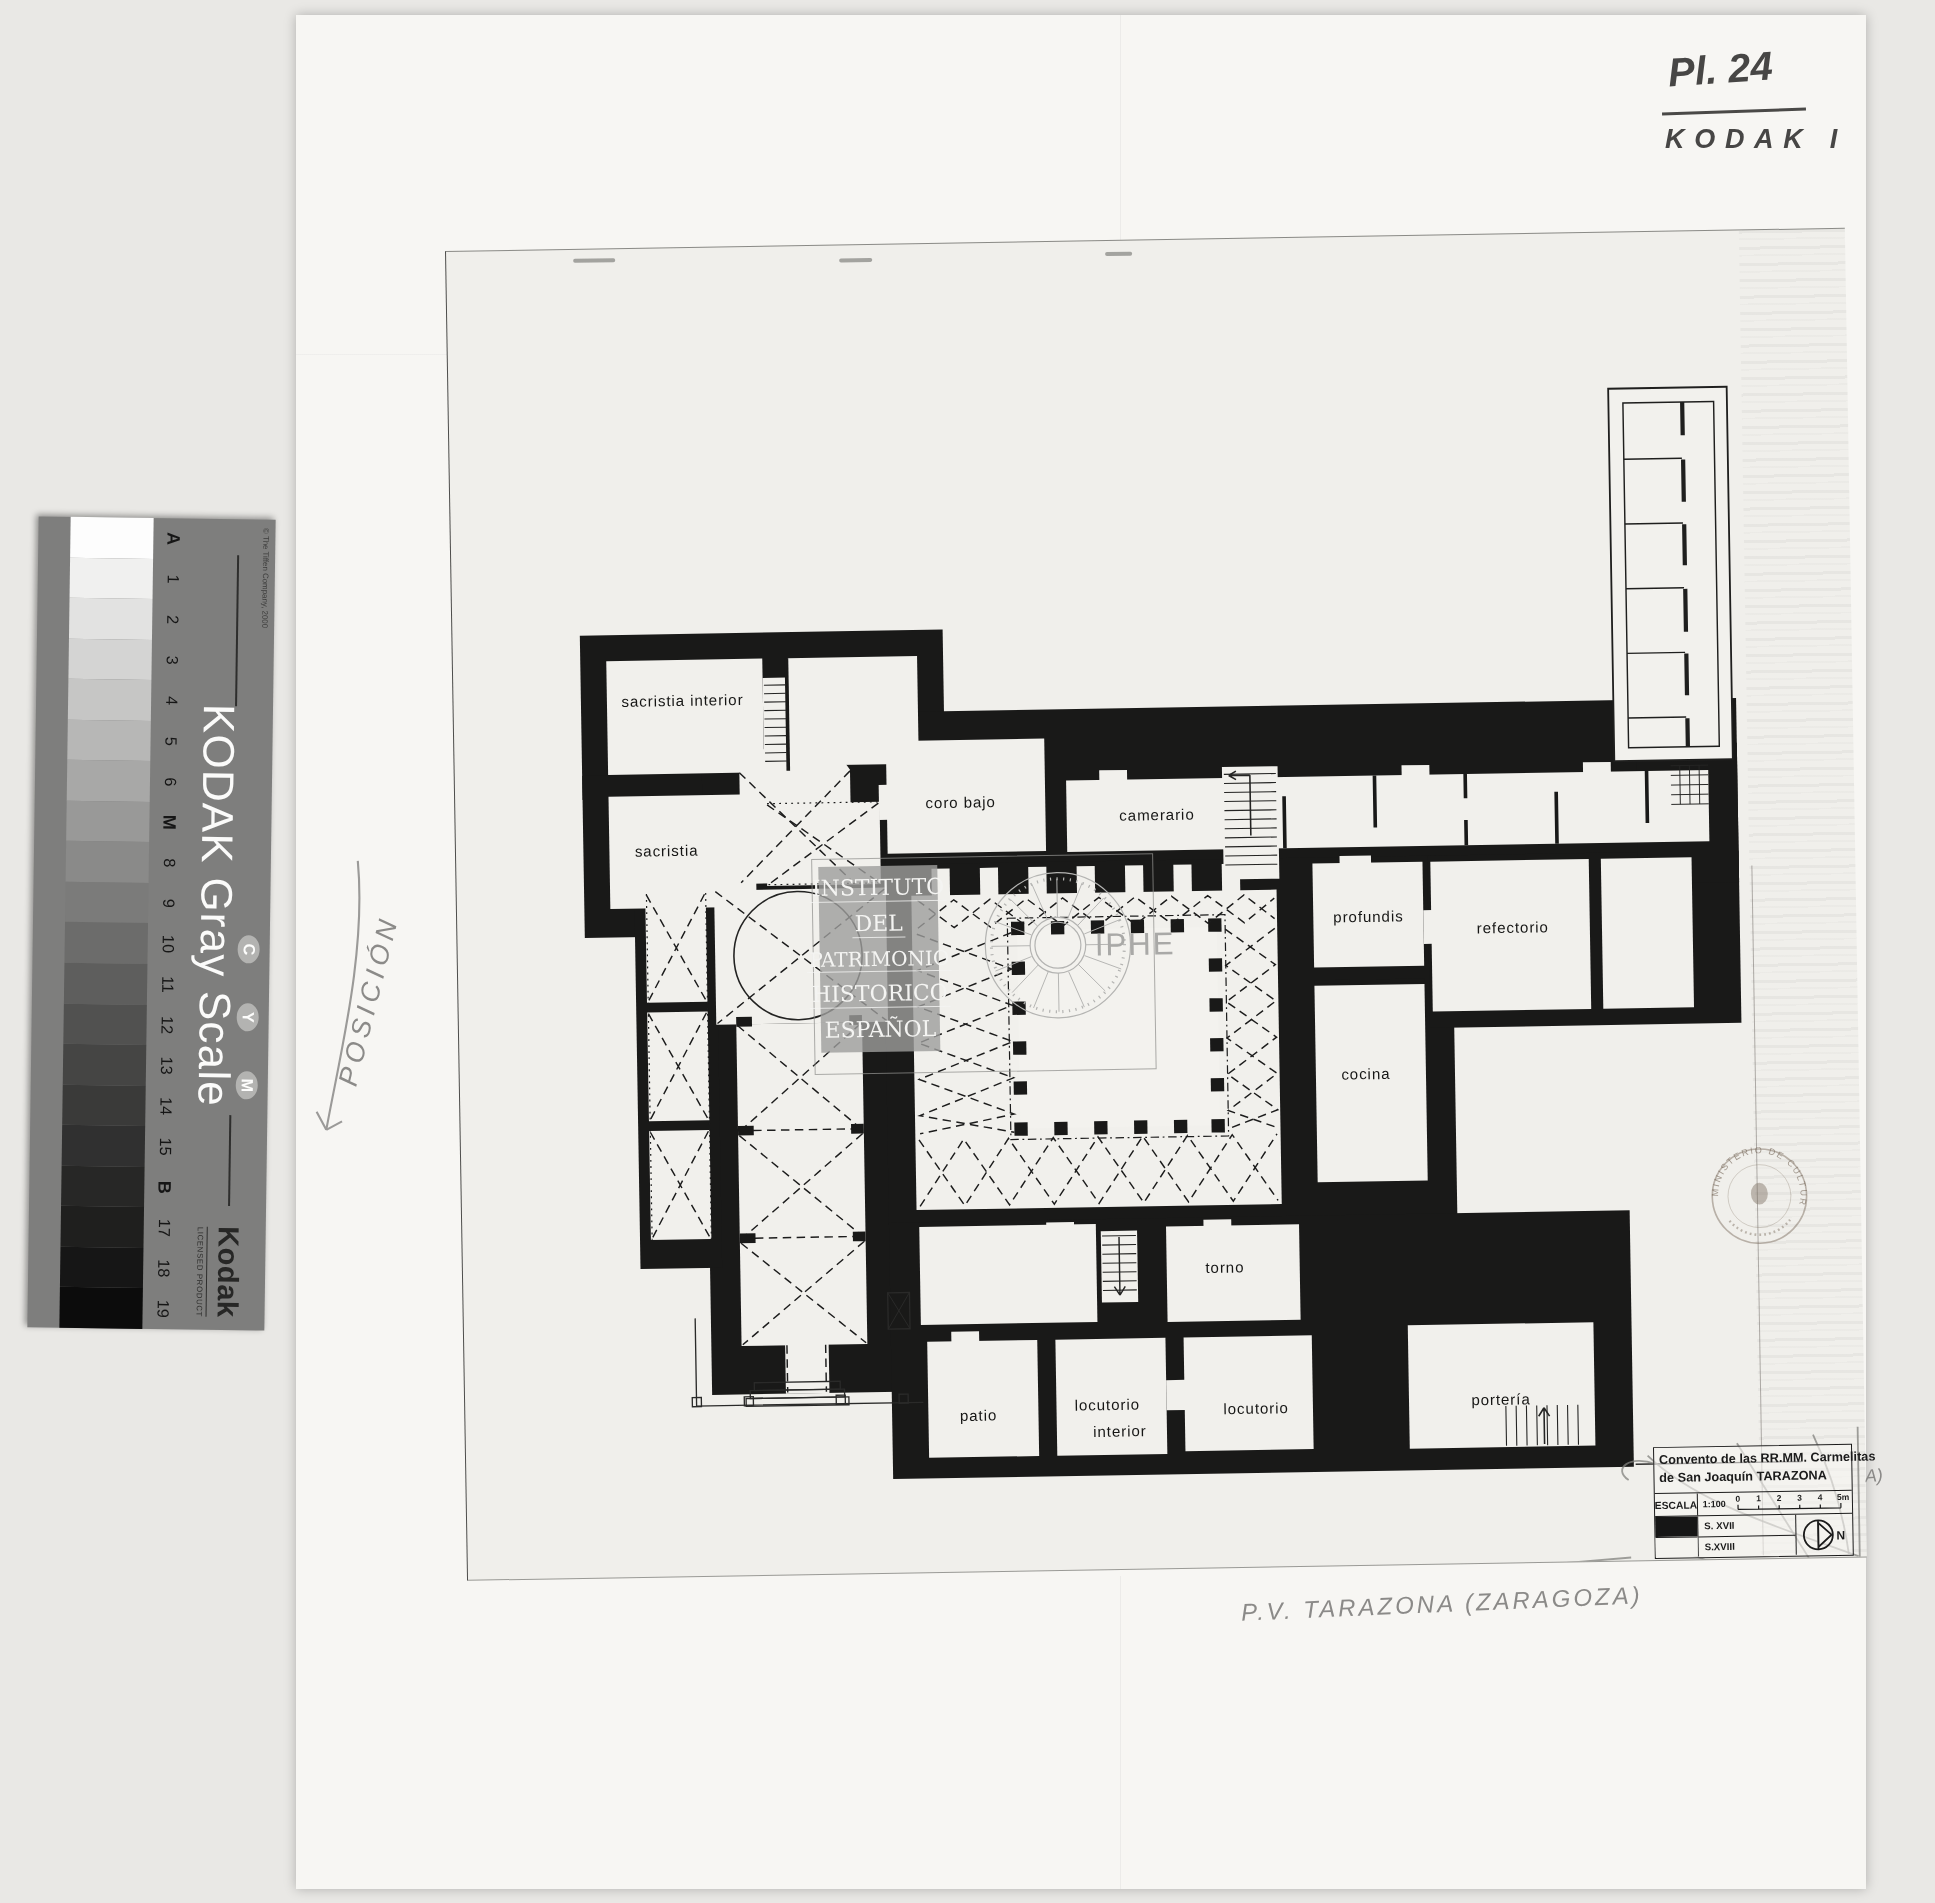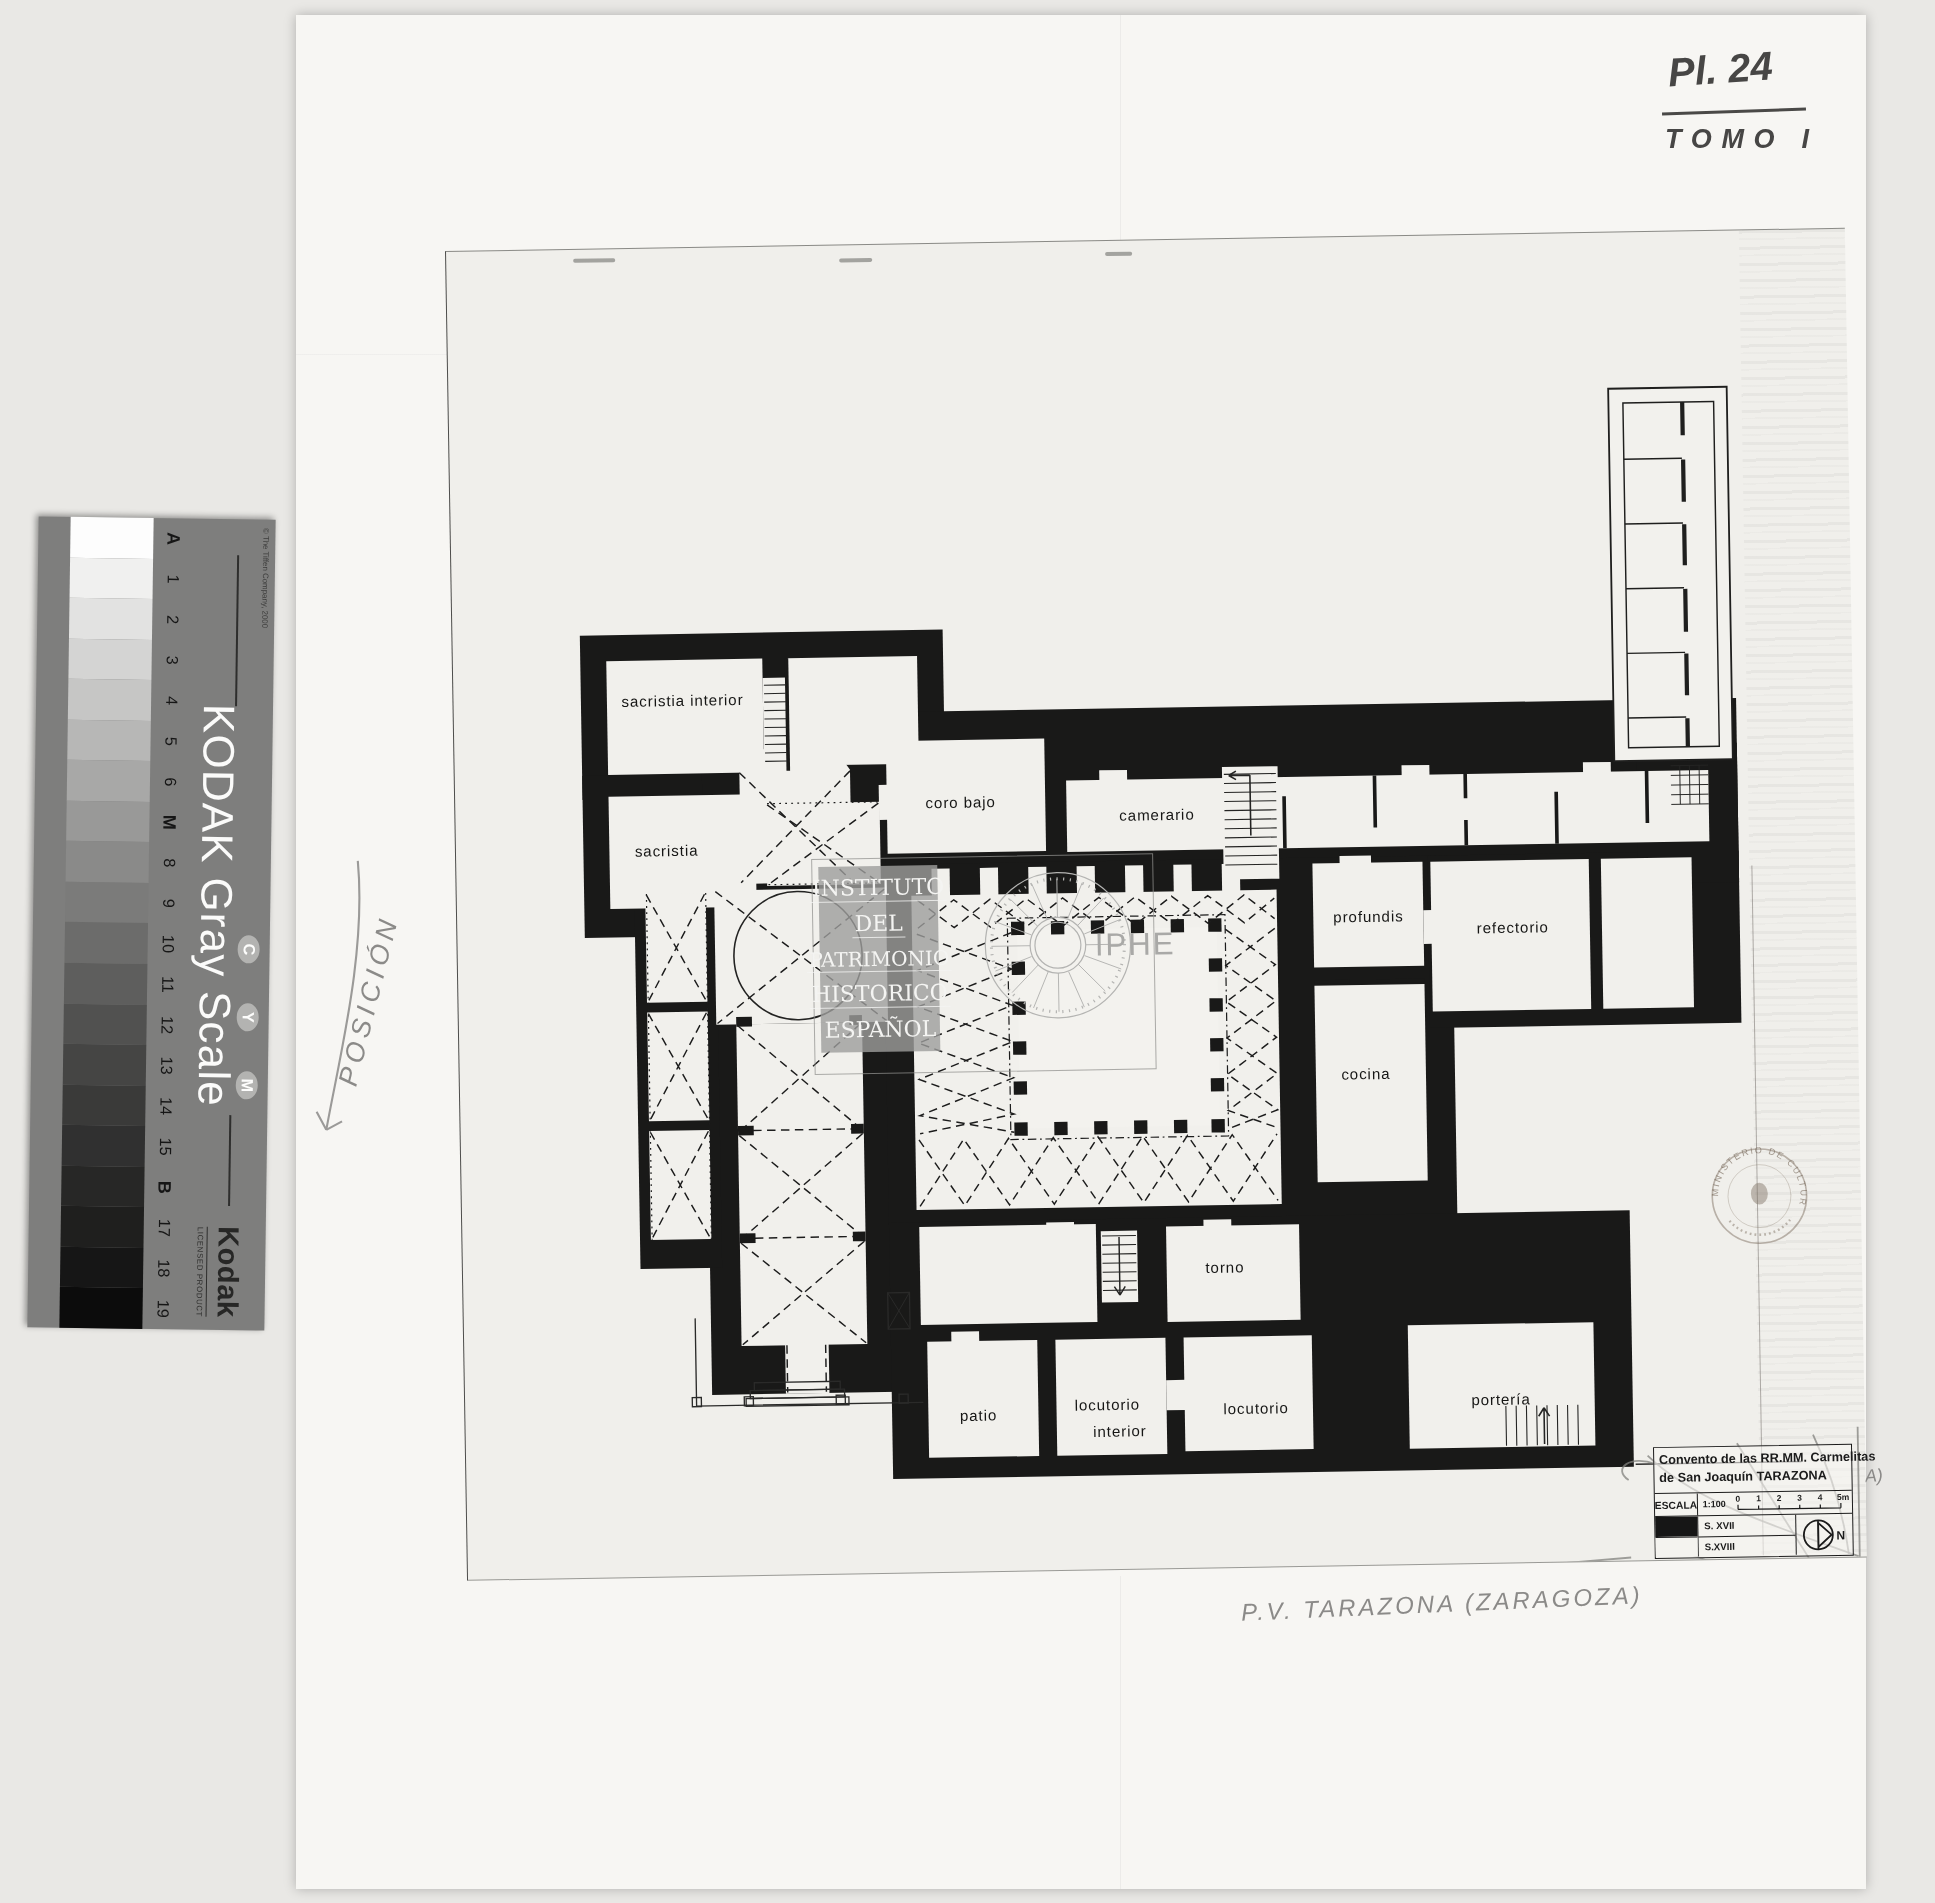--- a/index.html
+++ b/index.html
@@ -128,21 +128,21 @@
   </div>
 
   <div class="paper">
     <div class="crease-v" style="left:824px;top:0;height:254px;"></div>
     <div class="crease-v" style="left:824px;top:1561px;height:313px;"></div>
     <div class="crease-h" style="left:0;top:339px;width:151px;"></div>
   </div>
 
   <div class="hw" style="left:1668px;top:47px;font-size:40px;transform:rotate(-4deg);font-weight:bold;">Pl. 24</div>
   <div style="position:absolute;left:1662px;top:110px;width:144px;height:3px;background:#4a4947;transform:rotate(-2deg);"></div>
-  <div class="hw" style="left:1665px;top:124px;font-size:27px;letter-spacing:9.7px;font-weight:bold;">TOMO I</div>
+  <div class="hw" style="left:1665px;top:124px;font-size:27px;letter-spacing:9.7px;font-weight:bold;">KODAK I</div>
   <div class="hw pencil" style="left:1711px;top:225px;font-size:22px;letter-spacing:4.8px;color:#6e6d6b;font-style:normal;">A 1023</div>
 
   <div class="hw pencil" style="left:230px;top:985px;width:278px;text-align:center;font-size:27px;letter-spacing:5.4px;transform:rotate(-76deg);">POSICIÓN</div>
   <svg style="position:absolute;left:302px;top:856px;" width="91" height="309" viewBox="0 0 150 510">
     <path d="M92,8 C106,160 62,330 40,452" stroke="#9b9a98" stroke-width="3.5" fill="none"></path>
     <path d="M40,452 l-16,-30 M40,452 l26,-14" stroke="#9b9a98" stroke-width="3.5" fill="none"></path>
   </svg>
 
   <div class="hw pencil" style="left:1241px;top:1590px;font-size:24px;letter-spacing:3px;transform:rotate(-2.5deg);">P.V. TARAZONA (ZARAGOZA)</div>
   <div class="hw pencil" style="left:1772px;top:1469px;font-size:18px;transform:rotate(-4deg);">(ZARAGOZA)</div>

